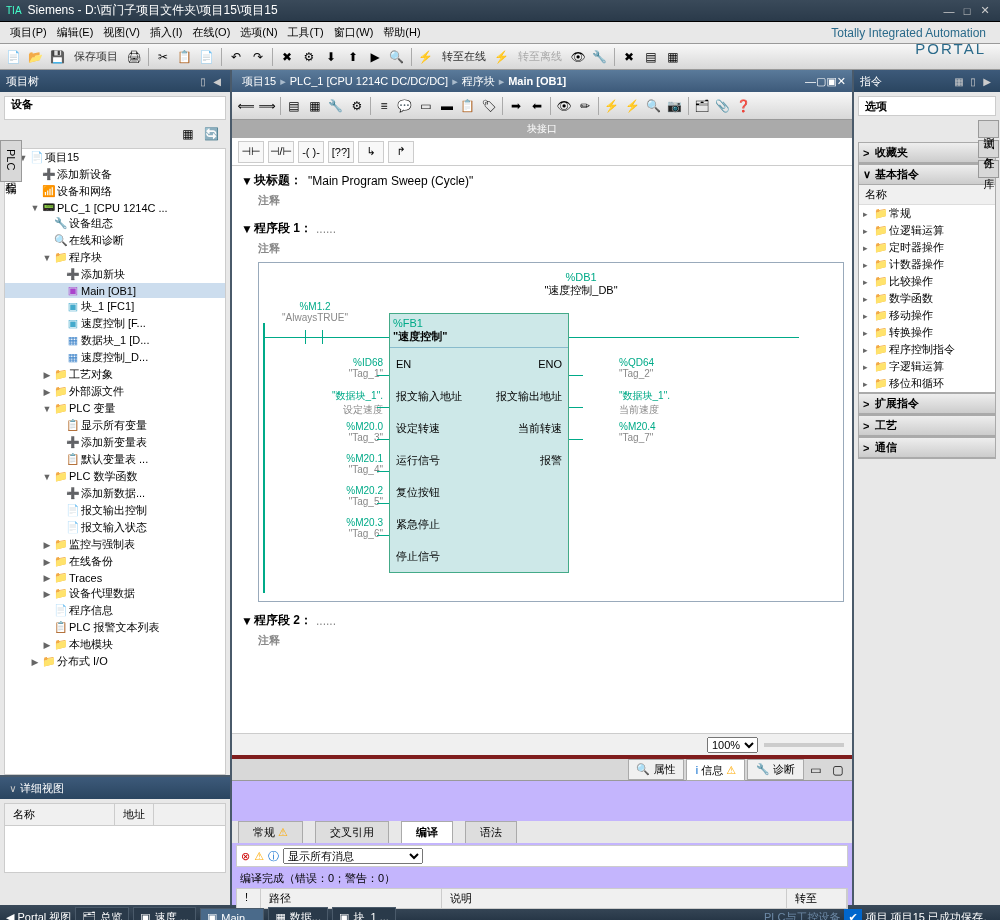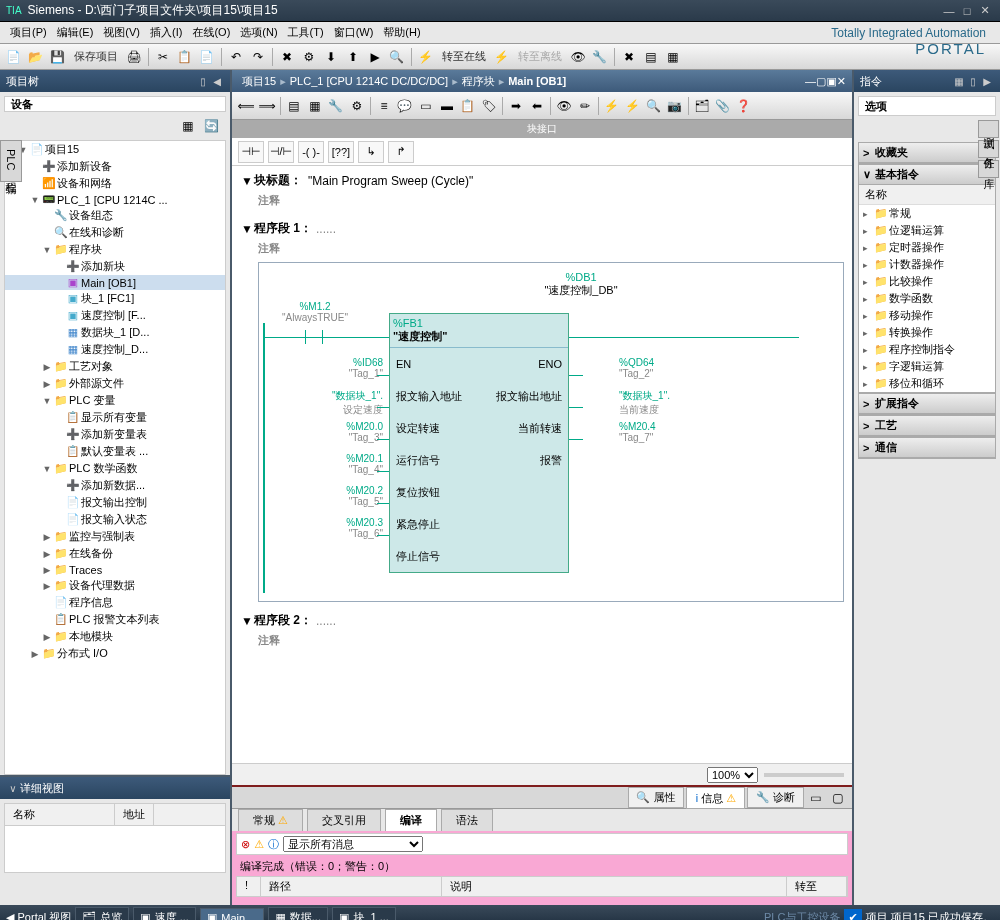--- a/index.html
+++ b/index.html
@@ -15,21 +15,21 @@
 .toolbar { height: 26px; background: linear-gradient(#f8f8f8,#d8d8d8); border-bottom: 1px solid #999; display: flex; align-items: center; padding: 0 4px; gap: 2px; }
 .tbtn { width: 20px; height: 20px; display: inline-flex; align-items: center; justify-content: center; border: 1px solid transparent; font-size: 12px; }
 .tsep { width: 1px; height: 18px; background: #aaa; margin: 0 2px; }
 .tlabel { padding: 0 4px; color: #333; }
 .main { display: flex; height: 835px; }
 .panel-hdr { height: 22px; background: linear-gradient(#3d5a7a,#2a4560); color: #fff; display: flex; align-items: center; padding: 0 6px; font-weight: normal; }
 .panel-hdr .sp { flex: 1; }
 .panel-hdr .pb { width: 14px; text-align: center; font-size: 10px; color: #ccc; }
 .left { width: 232px; background: #e8e8e8; border-right: 2px solid #4a5a6a; display: flex; flex-direction: column; }
 .vtab { position: absolute; left: 0; top: 140px; width: 22px; background: #d8d8d8; border: 1px solid #999; writing-mode: vertical-lr; padding: 8px 2px; text-align: center; font-size: 11px; }
-.dev-hdr { height: 16px; background: #fff; border: 1px solid #ccc; margin: 4px; display: flex; align-items: center; padding: 0 6px; font-weight: bold; }
+.dev-hdr { height: 24px; background: #fff; border: 1px solid #ccc; margin: 4px; display: flex; padding: 0 6px; font-weight: bold; }
 .dev-tb { height: 24px; display: flex; justify-content: flex-end; padding: 0 8px; gap: 4px; }
 .tree { flex: 1; background: #fff; margin: 0 4px; border: 1px solid #ccc; overflow: auto; font-size: 11px; }
 .tn { display: flex; align-items: center; padding: 1px 2px; white-space: nowrap; }
 .tn.sel { background: #cde; }
 .tn .exp { width: 12px; text-align: center; color: #666; font-size: 9px; }
 .tn .ic { width: 16px; text-align: center; font-size: 11px; }
 .i1 { padding-left: 12px; } .i2 { padding-left: 24px; } .i3 { padding-left: 36px; } .i4 { padding-left: 48px; }
 .detail { height: 130px; border-top: 2px solid #4a5a6a; }
 .detail .body { background: #fff; margin: 4px; border: 1px solid #ccc; height: 70px; }
 .detail .cols { display: flex; background: #f0f0f0; border-bottom: 1px solid #ccc; }
@@ -58,25 +58,25 @@
 .fb-row .l { text-align: left; } .fb-row .r { text-align: right; }
 .rail { position: absolute; left: 4px; top: 60px; bottom: 8px; width: 2px; background: #0a8; }
 .wire-h { position: absolute; height: 1px; background: #0a8; }
 .contact { position: absolute; width: 18px; height: 14px; border-left: 1px solid #0a8; border-right: 1px solid #0a8; }
 .tag { position: absolute; font-size: 10px; color: #0a8; text-align: right; }
 .tag .q { color: #888; }
 .out-wire { position: absolute; left: 310px; height: 1px; background: #0a8; }
 .out-tag { position: absolute; left: 360px; font-size: 10px; color: #0a8; }
 .zoom { height: 22px; background: #f0f0f0; border-top: 1px solid #ccc; display: flex; justify-content: flex-end; align-items: center; padding: 0 8px; gap: 6px; }
 .zoom select { font-size: 11px; }
-.insp { height: 120px; border-top: 2px solid #7f1d1d; background: #f9a8d4; }
+.insp { height: 150px; border-top: 4px solid #7f1d1d; background: #c4b5fd; }
 .insp-tabs { height: 22px; background: #d8d8d8; display: flex; justify-content: flex-end; align-items: center; padding: 0 4px; gap: 2px; border-bottom: 1px solid #999; }
 .insp-tab { padding: 2px 8px; background: #f0f0f0; border: 1px solid #aaa; font-size: 11px; }
 .insp-tab .ic2 { color: #06c; }
-.sub-tabs { height: 22px; background: #e8e8e8; display: flex; align-items: flex-end; padding: 0 6px; gap: 4px; }
+.sub-tabs { height: 22px; background: #e8e8e8; display: flex; align-items: flex-end; padding: 0 6px; gap: 12px; margin-top: 40px; }
 .sub-tab { padding: 3px 14px; border: 1px solid #aaa; border-bottom: none; background: #ddd; font-size: 11px; }
 .sub-tab.act { background: #fff; font-weight: bold; }
 .sub-tab .w { color: #fa0; }
 .msg-bar { height: 22px; background: #fff; border: 1px solid #ccc; margin: 2px 4px; display: flex; align-items: center; padding: 0 4px; gap: 4px; font-size: 11px; }
 .msg-bar select { flex: 0 0 140px; font-size: 11px; }
 .msg-stat { padding: 2px 8px; font-size: 11px; }
 .msg-cols { display: flex; background: #f0f0f0; border: 1px solid #ccc; margin: 0 4px; }
 .msg-cols .c { padding: 2px 8px; border-right: 1px solid #ccc; }
 .right { width: 148px; background: #e8e8e8; border-left: 2px solid #4a5a6a; display: flex; flex-direction: column; }
 .rvtabs { position: absolute; right: 0; top: 120px; width: 22px; }

